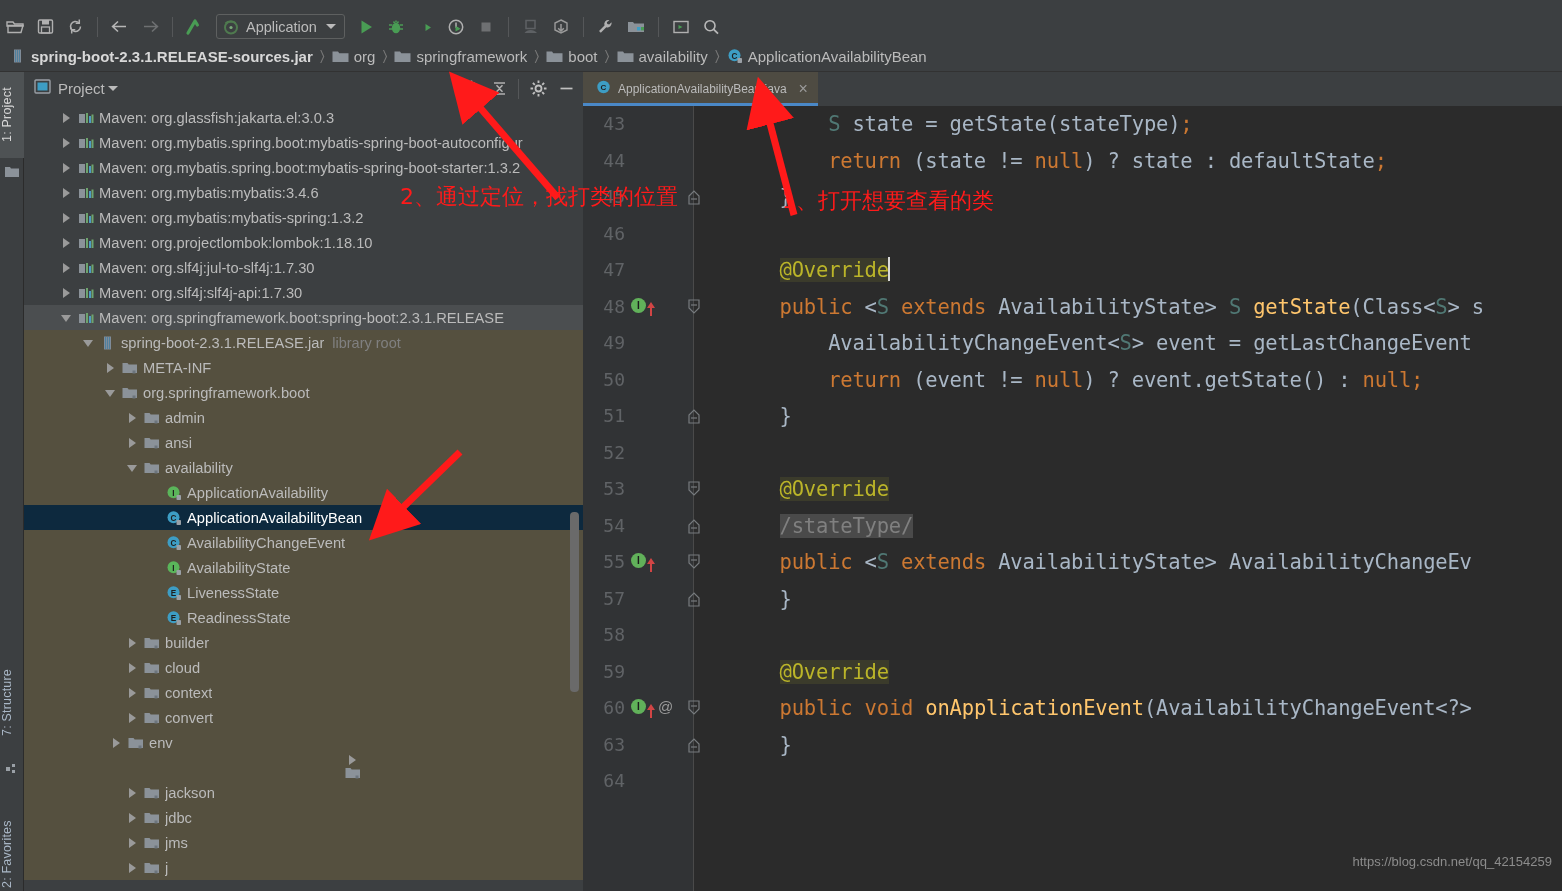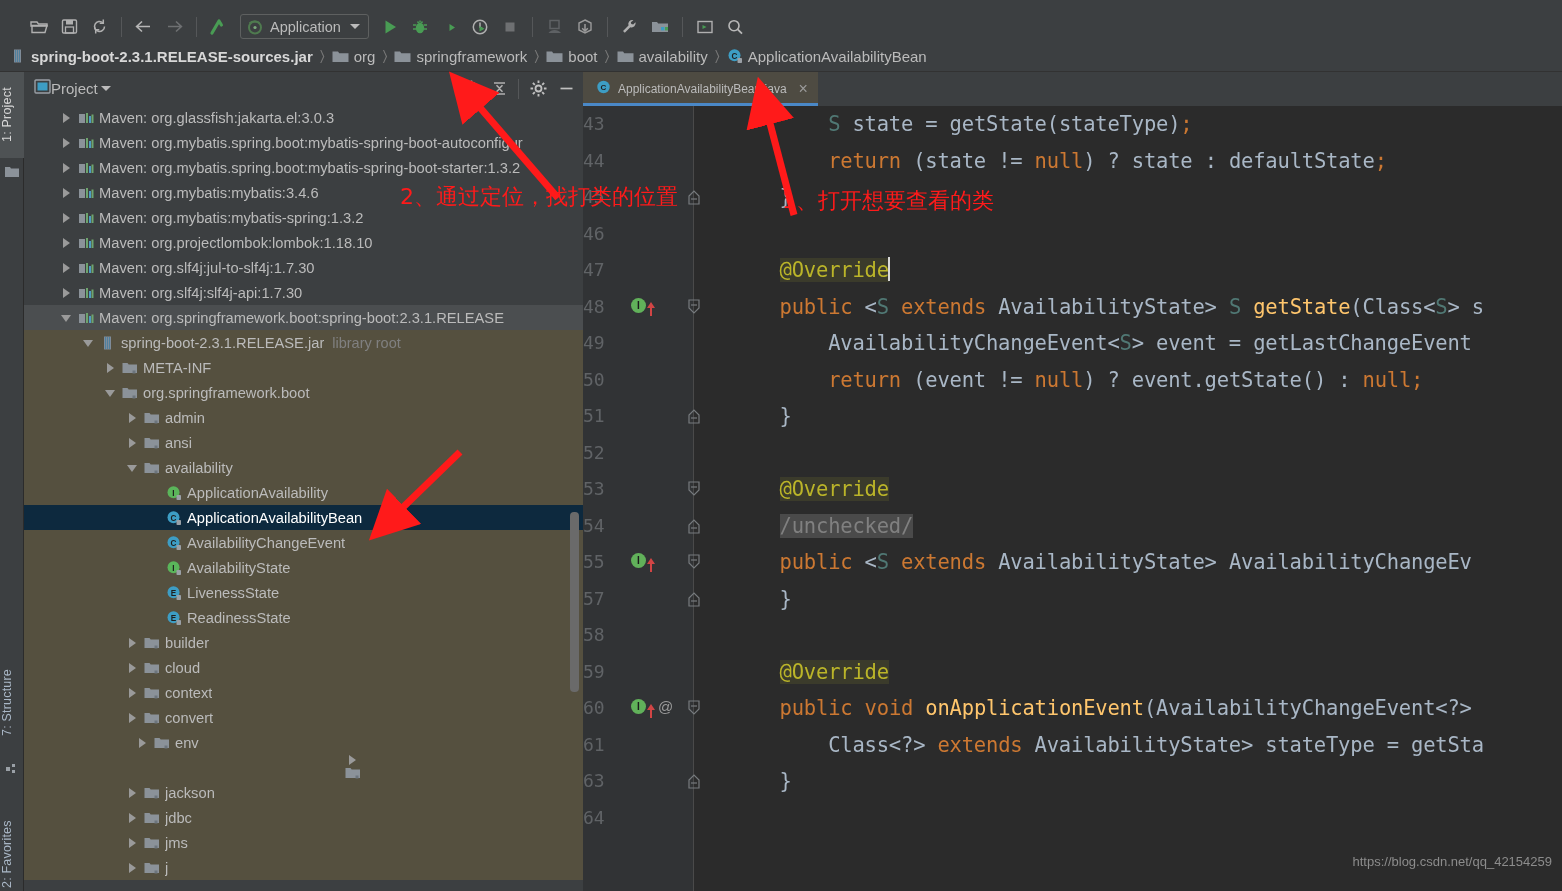--- a/index.html
+++ b/index.html
@@ -7,21 +7,21 @@
     width:1562px; height:891px; overflow:hidden;
     background:#3c3f41;
     font-family:"Liberation Sans", sans-serif;
     -webkit-font-smoothing:antialiased;
   }
   #app{ position:relative; width:1562px; height:891px; }
 
   
   .toolbar{
     position:absolute; left:0; top:0; width:1562px; height:54px;
-    background:#3c3f41; display:flex; align-items:center; padding-left:24px;
+    background:#3c3f41; display:flex; align-items:center; padding-left:0;
     border-bottom:1px solid #2b2b2b;
   }
   .tb-btn{
     width:30px; height:30px; display:flex; align-items:center; justify-content:center;
     cursor:pointer; flex:0 0 auto;
   }
   .tb-sep{ width:1px; height:20px; background:#555759; margin:0 7px; flex:0 0 auto;}
   .runcfg{
     display:flex; align-items:center; gap:6px; height:25px;
     border:1px solid #5e6060; border-radius:3px; padding:0 8px 0 5px;
@@ -57,21 +57,21 @@
 
   
   .projpanel{
     position:absolute; left:24px; top:72px; width:559px; height:819px;
     background:#3c3f41; overflow:hidden;
   }
   .proj-header{
     height:33px; display:flex; align-items:center; padding:0 4px 0 10px;
     background:#3c3f41;
   }
-  .proj-title{ color:#bbbbbb; font-size:15px; }
+  .proj-title{ color:#bbbbbb; font-size:15px; margin-left:7px;}
   .proj-hdr-icons{ margin-left:auto; display:flex; align-items:center; gap:2px;}
   .ph-btn{ width:26px;height:26px; display:flex;align-items:center;justify-content:center;cursor:pointer;}
 
   .tree{
     position:absolute; left:0; top:33px; width:559px; height:786px;
     overflow:hidden; background:#3c3f41;
   }
   .trow{
     height:25px; display:flex; align-items:center; white-space:nowrap;
     font-size:14.7px; color:#bbbbbb; cursor:pointer; position:relative;
@@ -124,21 +124,21 @@
   }
   .gutter{
     position:absolute; left:0; top:0; width:110px; height:785px; background:#313335;
   }
   .foldstrip{
     position:absolute; left:110px; top:0; width:1px; height:785px; background:#4a4a4a;
   }
   .lines{ position:absolute; left:0; top:0; width:979px; }
   .lrow{ height:36.5px; position:relative; }
   .lnum{
-    position:absolute; left:0; width:42px; 
+    position:absolute; left:0; width:42px; text-align:right;
     color:#606366; font-size:18px; line-height:36.5px;
     font-family:"DejaVu Sans Mono", monospace;
   }
   .lmark{ position:absolute; left:48px; top:9px; display:flex; align-items:center; gap:1px;}
   .gbadge{
     width:15px;height:15px;border-radius:50%;background:#61b15a;
     display:flex;align-items:center;justify-content:center;
     color:#1b1b1b;font-size:10px;font-weight:bold;
   }
   .uparrow{
@@ -643,21 +643,21 @@
           <span class="tlabel">context</span>
         </div>
         <div class="trow jarbg" style="padding-left: 104px;">
           <span class="arrow closed"></span>
           <span class="ticon"><svg width="16" height="16" viewBox="0 0 16 16">
               <path d="M0.5 3h5l1.2 1.6H15V13H0.5z" fill="#8b9299"></path>
               <path d="M10.5 10.5h3v3h-3z" fill="#6c757d"></path>
             </svg></span>
           <span class="tlabel">convert</span>
         </div>
-        <div class="trow jarbg" style="padding-left: 114px;">
+        <div class="trow jarbg" style="padding-left: 88px;">
           <span class="arrow closed"></span>
           <span class="ticon"><svg width="16" height="16" viewBox="0 0 16 16">
               <path d="M0.5 3h5l1.2 1.6H15V13H0.5z" fill="#8b9299"></path>
               <path d="M10.5 10.5h3v3h-3z" fill="#6c757d"></path>
             </svg></span>
           <span class="tlabel">env</span>
         </div>
         <div class="trow jarbg" style="padding-left: 104px; flex-direction: column;">
           <span class="arrow closed"></span>
           <span class="ticon"><svg width="16" height="16" viewBox="0 0 16 16">
@@ -782,21 +782,21 @@
                 <path d="M4 6h6" stroke="#777b7e" stroke-width="1.2"></path>
               </svg></span>
             <span class="code"><span class="pln">    </span><span class="ann">@Override</span></span>
           </div>
           <div class="lrow">
             <span class="lnum">54</span>
             <span class="fold"><svg width="14" height="16" viewBox="0 0 14 16">
                 <path d="M2 15h10V7l-5-5-5 5z" fill="none" stroke="#777b7e" stroke-width="1.2"></path>
                 <path d="M4 10h6" stroke="#777b7e" stroke-width="1.2"></path>
               </svg></span>
-            <span class="code"><span class="pln">    </span><span class="cmt">/unchecked/</span></span>
+            <span class="code"><span class="pln">    </span><span class="cmt">/stateType/</span></span>
           </div>
           <div class="lrow">
             <span class="lnum">55</span>
             <span class="lmark">
               <span class="gbadge">I</span>
               <span class="uparrow"></span>
             </span>
             <span class="fold"><svg width="14" height="16" viewBox="0 0 14 16">
                 <path d="M2 1h10v8l-5 5-5-5z" fill="none" stroke="#777b7e" stroke-width="1.2"></path>
                 <path d="M4 6h6" stroke="#777b7e" stroke-width="1.2"></path>
@@ -826,24 +826,20 @@
               <span class="uparrow"></span>
               <span class="atsign">@</span>
             </span>
             <span class="fold"><svg width="14" height="16" viewBox="0 0 14 16">
                 <path d="M2 1h10v8l-5 5-5-5z" fill="none" stroke="#777b7e" stroke-width="1.2"></path>
                 <path d="M4 6h6" stroke="#777b7e" stroke-width="1.2"></path>
               </svg></span>
             <span class="code"><span class="pln">    </span><span class="kw">public</span><span class="pln"> </span><span class="kw">void</span><span class="pln"> </span><span class="mth">onApplicationEvent</span><span class="pln">(AvailabilityChangeEvent&lt;?&gt;</span></span>
           </div>
           <div class="lrow">
-            <span class="lnum">61</span>
-            <span class="code"><span class="pln">        Class&lt;?&gt; </span><span class="kw">extends</span><span class="pln"> AvailabilityState&gt; stateType </span><span class="pln">=</span><span class="pln"> getSta</span></span>
-          </div>
-          <div class="lrow">
             <span class="lnum">63</span>
             <span class="fold"><svg width="14" height="16" viewBox="0 0 14 16">
                 <path d="M2 15h10V7l-5-5-5 5z" fill="none" stroke="#777b7e" stroke-width="1.2"></path>
                 <path d="M4 10h6" stroke="#777b7e" stroke-width="1.2"></path>
               </svg></span>
             <span class="code"><span class="pln">    }</span></span>
           </div>
           <div class="lrow">
             <span class="lnum">64</span>
             <span class="code"></span>

